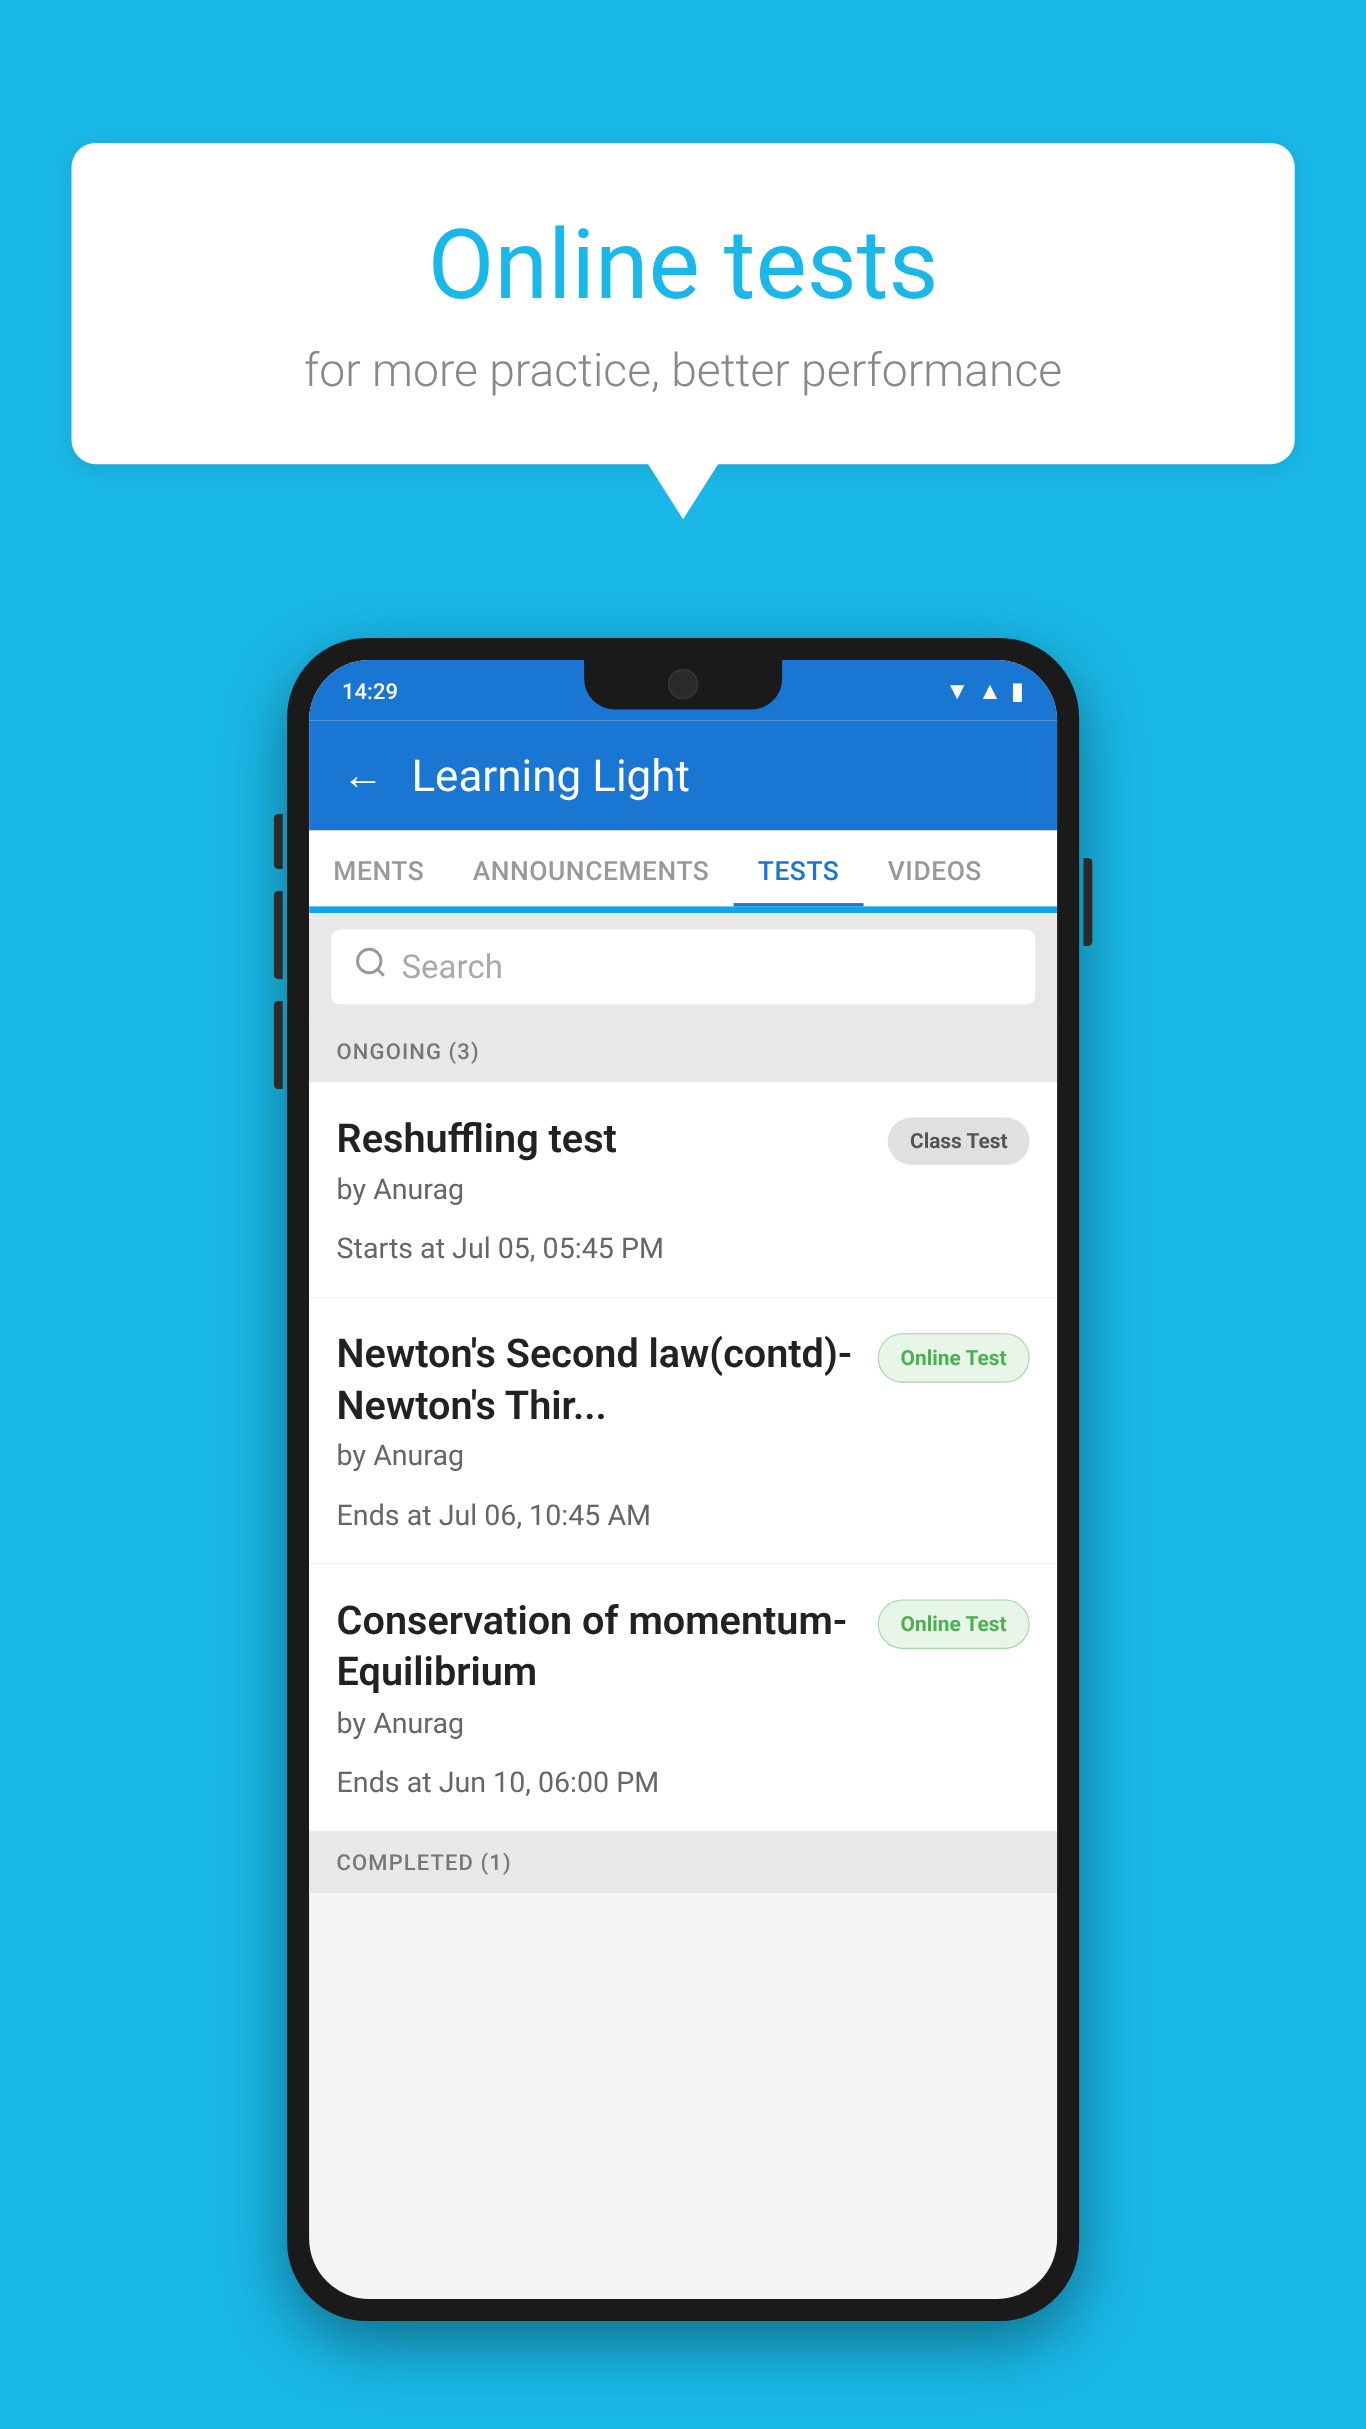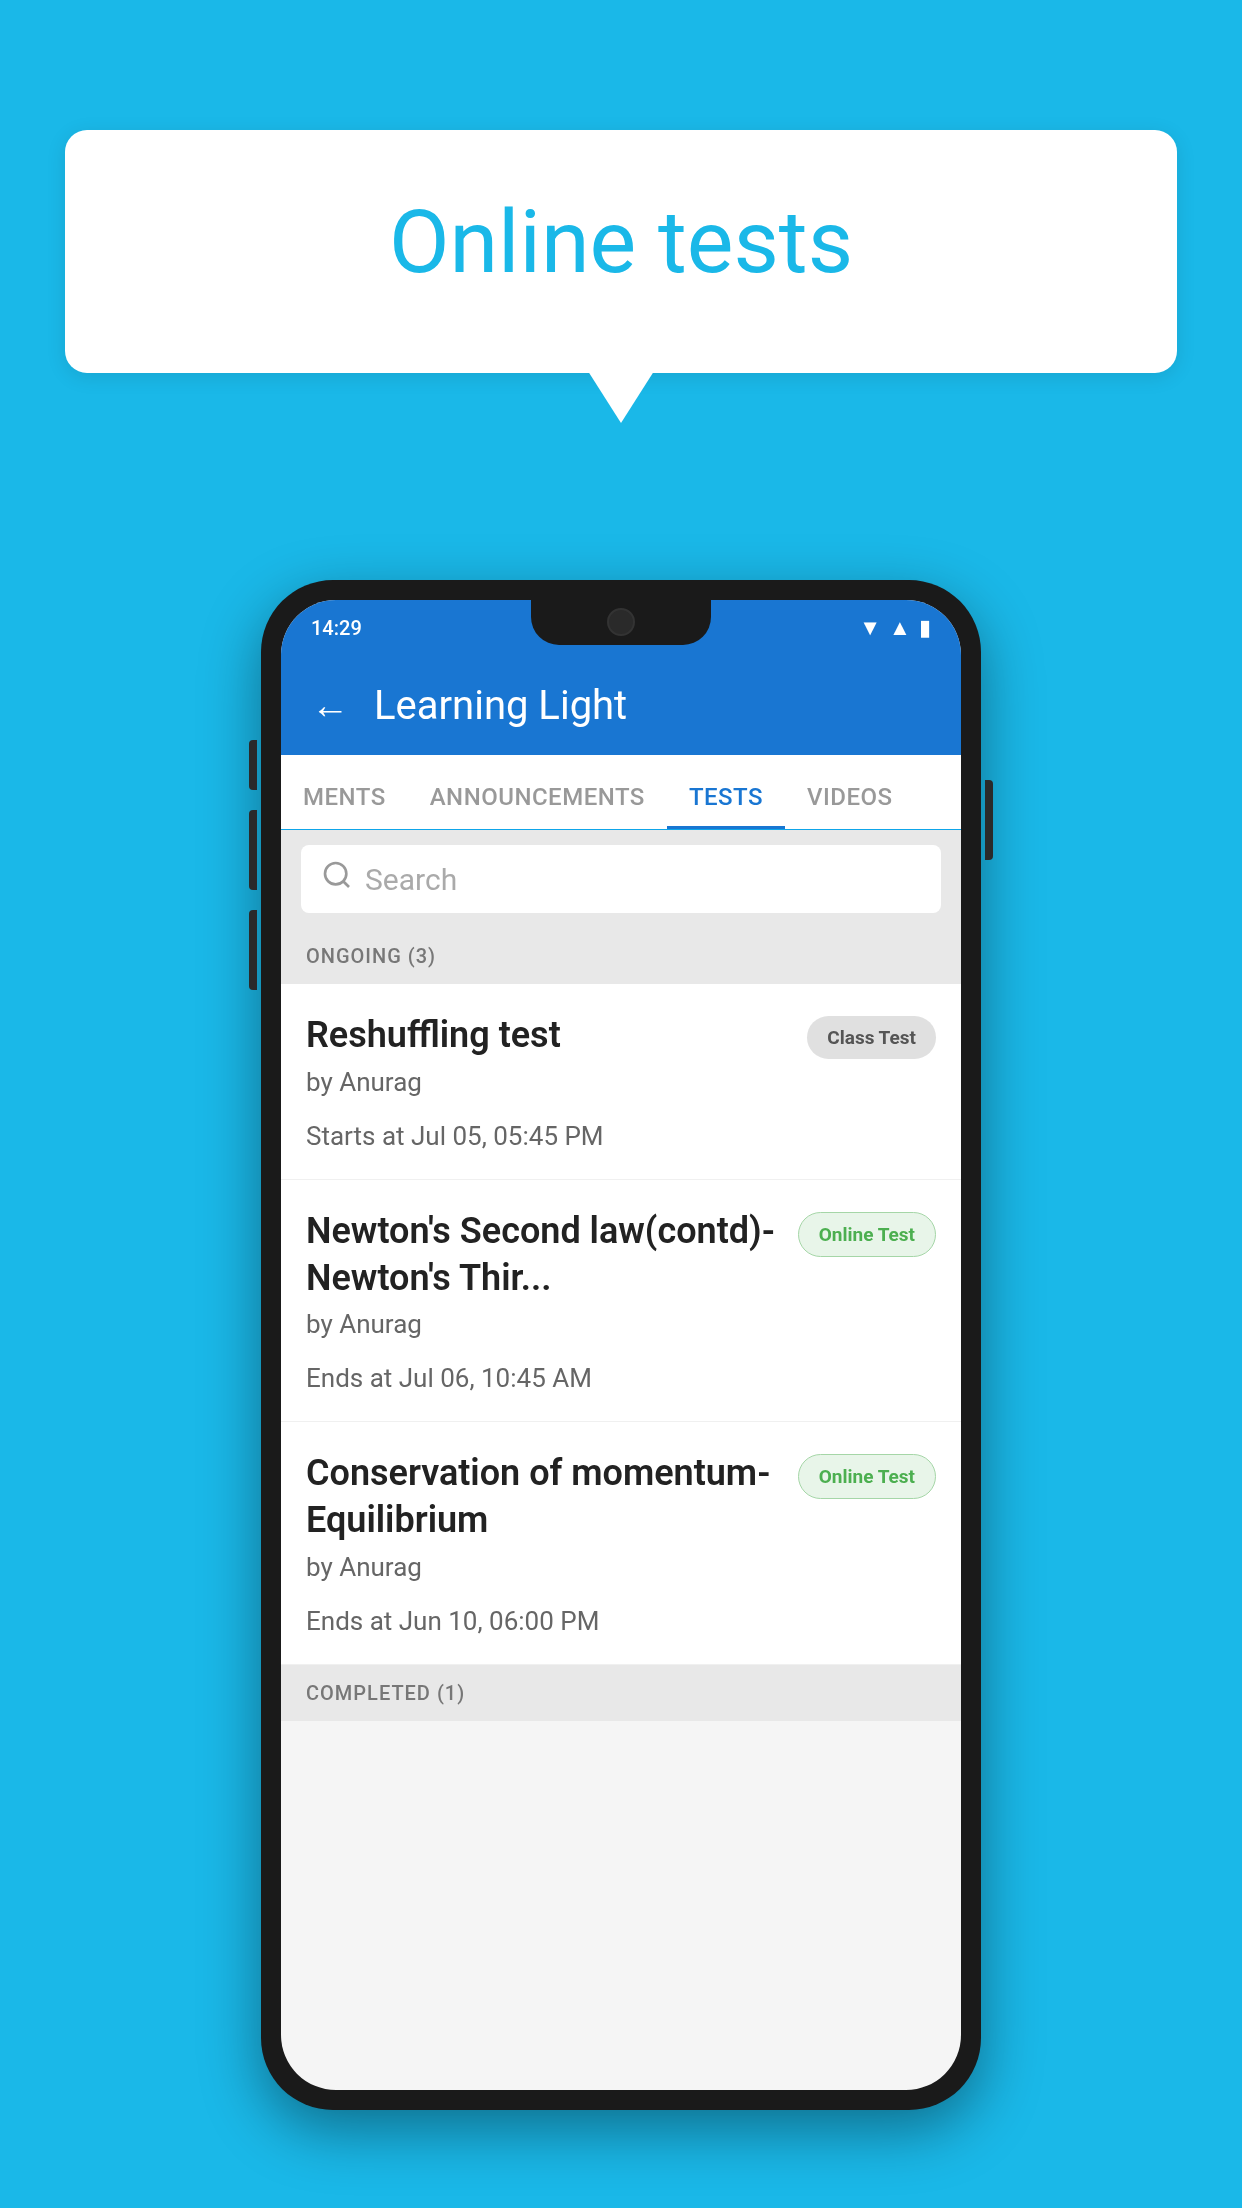--- a/index.html
+++ b/index.html
@@ -149,21 +149,21 @@
     .app-title {
       color: white;
       font-size: 40px;
       font-weight: 400;
     }
 
     
     .tabs-bar {
       background: white;
       display: flex;
-      border-bottom: 1px solid #0ea5e9;
+      border-bottom: 6px solid #0ea5e9;
       height: 75px;
       align-items: flex-end;
     }
 
     .tab {
       padding: 0 22px 18px;
       font-size: 24px;
       font-weight: 500;
       color: #999;
       cursor: pointer;
@@ -324,20 +324,21 @@
     }
   </style>
 </head>
 <body>
 
 <div style="width:1242px;height:1613px;background:#1ab8e8;position:relative;">
 
   <div class="speech-bubble-area">
     <div class="speech-bubble">
       <div class="bubble-title">Online tests</div>
+      <div class="bubble-subtitle">for more practice, better performance</div>
     </div>
   </div>
 
   <div class="phone-container">
     <div class="phone-frame">
 
       <div class="phone-side-btn-right"></div>
       <div class="phone-side-btn-left-1"></div>
       <div class="phone-side-btn-left-2"></div>
       <div class="phone-side-btn-left-3"></div>

